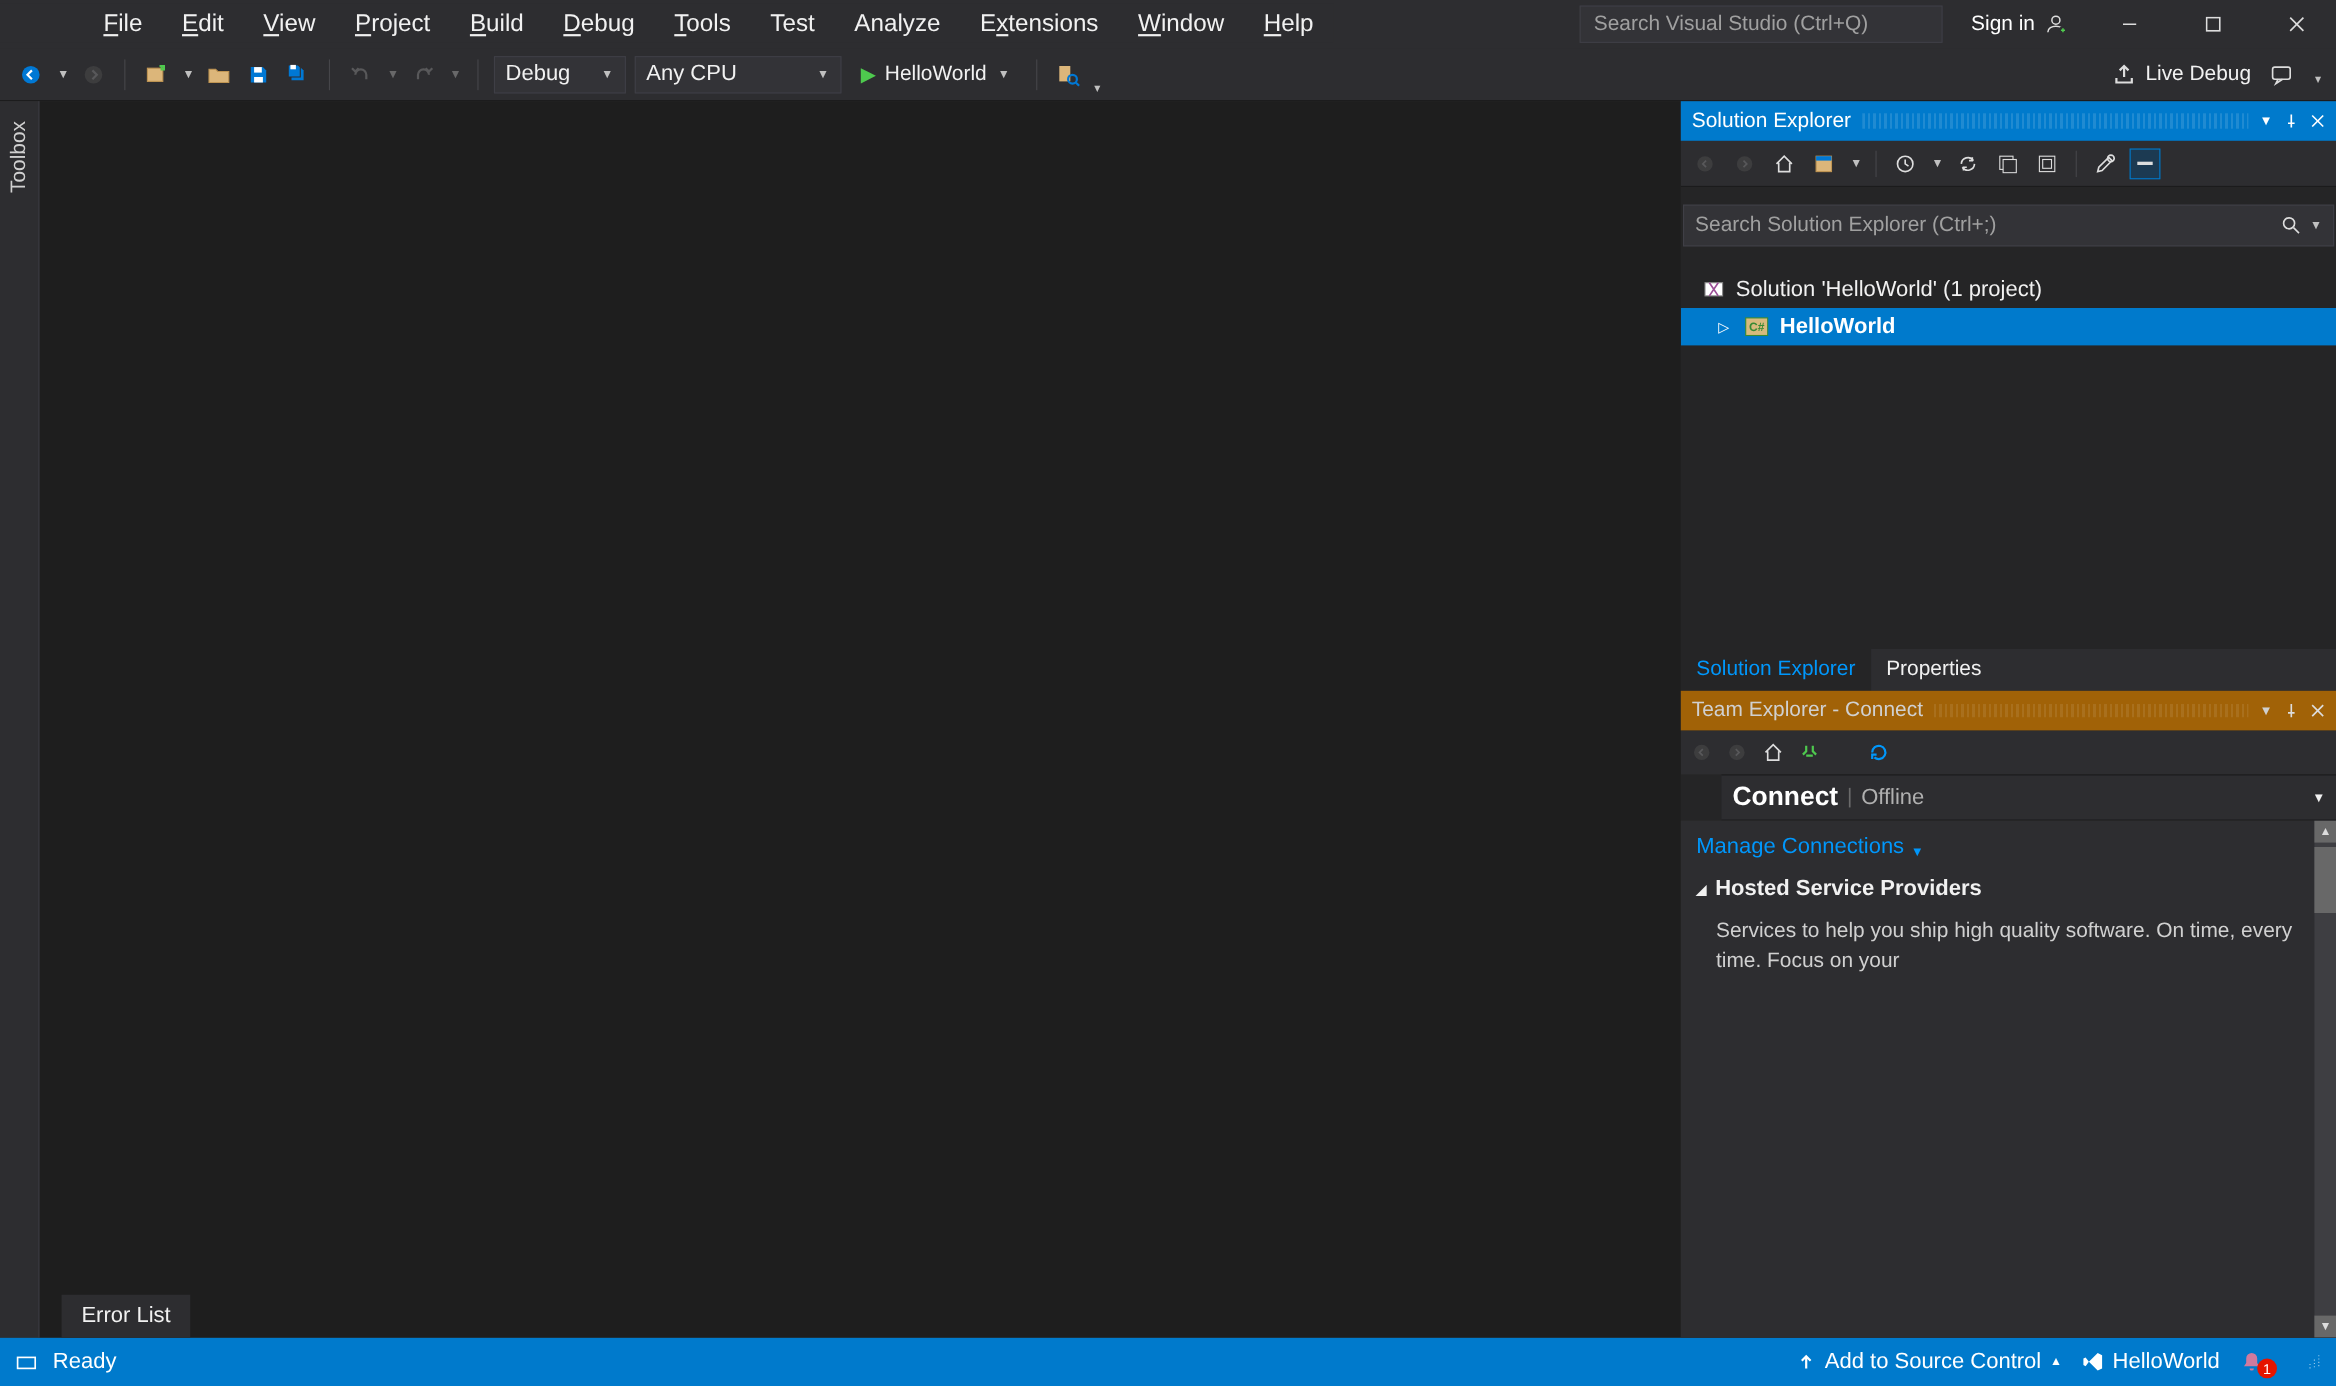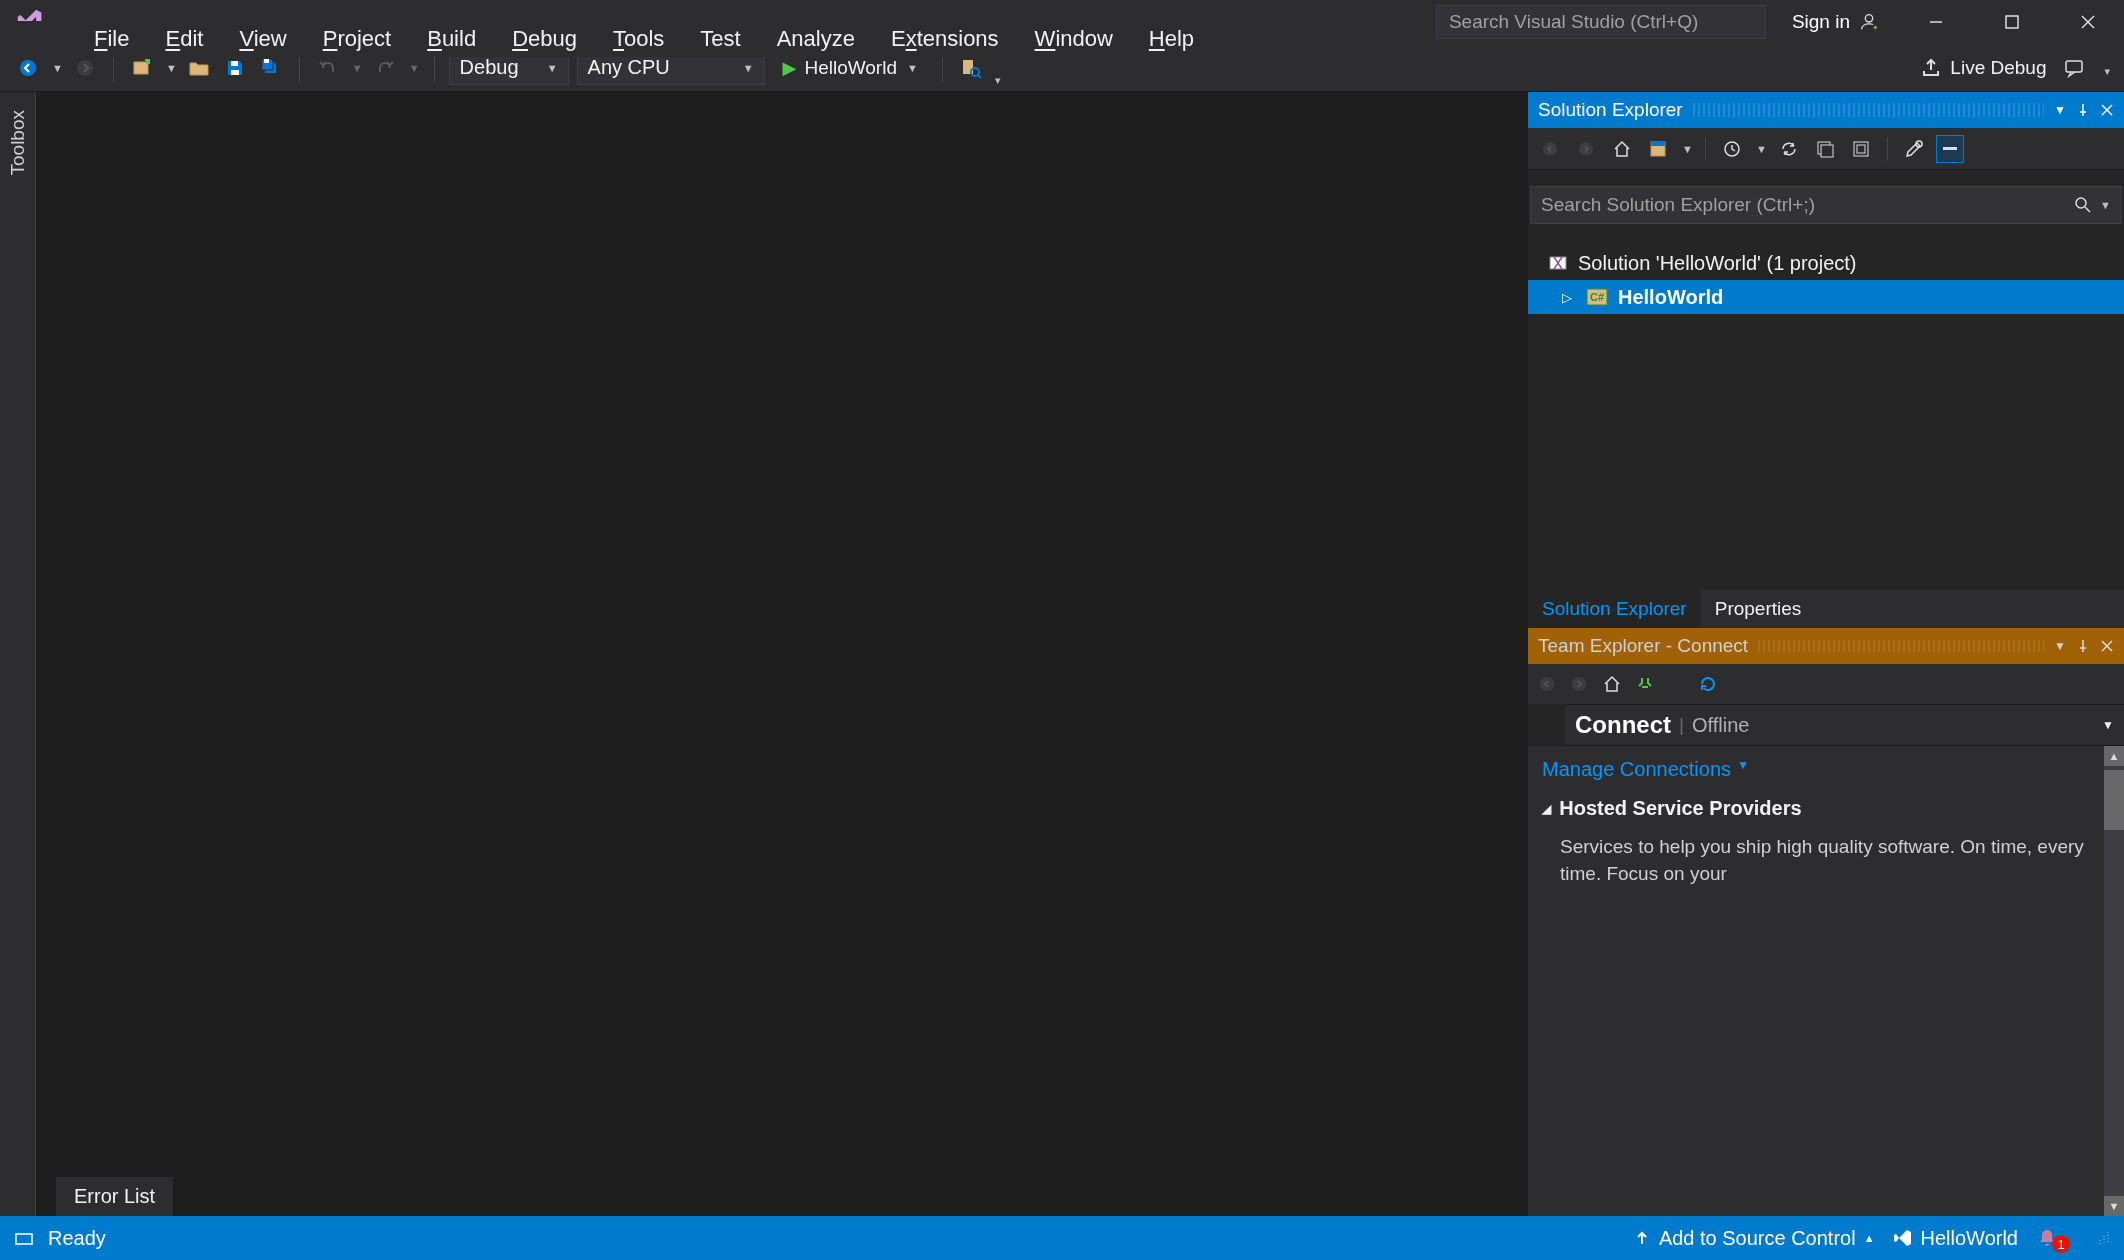--- a/index.html
+++ b/index.html
@@ -7,21 +7,21 @@
 
 
 .titlebar { height: 44px; background: #2d2d30; display: flex; align-items: center; }
 .titlebar .logo { width: 60px; display: flex; justify-content: center; align-items: center; }
 .titlebar .right { margin-left: auto; display: flex; align-items: center; gap: 16px; padding-right: 6px; }
 .titlebar .search { background: #333337; border: 1px solid #3f3f46; height: 34px; width: 330px; padding: 0 12px; color: #a0a0a0; display: flex; align-items: center; font-size: 19px; }
 .titlebar .winbtn { width: 60px; height: 40px; display: flex; justify-content: center; align-items: center; color: #d0d0d0; }
 .signin { color: #fff; display: flex; align-items: center; gap: 8px; padding: 0 10px; }
 
 
-.menubar { height: 36px; background: #2d2d30; display: flex; align-items: center; padding-left: 76px; gap: 0; position: absolute; top: 21px; }
+.menubar { height: 36px; background: #2d2d30; display: flex; align-items: center; padding-left: 76px; gap: 0; position: absolute; top: 3px; }
 .menu-item { padding: 6px 18px; color: #f1f1f1; font-size: 22px; }
 .menu-item .u { text-decoration: underline; text-underline-offset: 3px; }
 
 
 .toolbar { height: 48px; background: #2d2d30; border-bottom: 1px solid #1b1b1c; display: flex; align-items: center; padding: 0 14px; gap: 8px; }
 .tb-btn { width: 28px; height: 28px; display: flex; justify-content: center; align-items: center; }
 .tb-sep { width: 1px; height: 28px; background: #46464a; margin: 0 6px; }
 .tb-drop { height: 34px; border: 1px solid #3f3f46; background: #333337; display: flex; align-items: center; padding: 0 10px; gap: 12px; color: #f1f1f1; font-size: 20px; }
 .tb-play { display: flex; align-items: center; gap: 8px; padding: 0 10px; }
 .tb-play .tri { color: #4ec94e; font-size: 18px; }
@@ -67,21 +67,21 @@
 
 
 .te-hdr { height: 36px; background: #a16207; display: flex; align-items: center; padding: 0 10px; font-size: 19px; color: #d0d0d0; position: relative; }
 .te-hdr .grip { flex: 1; margin: 0 10px; height: 12px; opacity: 0.35; background: repeating-linear-gradient(90deg, rgba(255,255,255,0.25) 0 2px, transparent 2px 5px); }
 .te-tb { height: 40px; background: #2d2d30; display: flex; align-items: center; padding: 0 10px; gap: 14px; }
 .te-con { height: 42px; background: #2d2d30; display: flex; align-items: center; padding: 0 10px; gap: 8px; border-top: 1px solid #1b1b1c; border-bottom: 1px solid #1b1b1c; margin-left: 37px; }
 .te-con .big { font-size: 24px; font-weight: 600; color: #fff; }
 .te-con .sep { color: #6a6a6a; }
 .te-con .off { color: #b0b0b0; font-size: 20px; }
 .te-body { flex: 1; background: #2d2d30; padding: 12px 14px; position: relative; overflow: hidden; }
-.te-body .link { color: #0097fb; font-size: 20px; display: flex; align-items: flex-start; gap: 6px; }
+.te-body .link { color: #0097fb; font-size: 20px; display: flex; align-items: flex-end; gap: 6px; }
 .te-sec-h { display: flex; align-items: center; gap: 8px; margin: 16px 0 10px; font-weight: 600; font-size: 20px; }
 .te-prov { display: flex; gap: 16px; align-items: flex-start; margin-left: 18px; }
 .te-prov .txt .n { font-size: 20px; color: #fff; }
 .te-prov .txt .c { color: #b0b0b0; font-size: 19px; }
 .te-desc { margin: 14px 0 0 18px; color: #d0d0d0; font-size: 19px; line-height: 1.4; }
 .scroll-v { position: absolute; right: 0; top: 0; bottom: 0; width: 20px; background: #3e3e42; }
 .scroll-v .arr { height: 20px; background: #686868; display: flex; justify-content: center; align-items: center; font-size: 11px; color: #ddd; }
 .scroll-v .thumb { background: #686868; height: 60px; margin-top: 4px; }
 .scroll-v .arr.bot { position: absolute; bottom: 0; width: 100%; }
 

